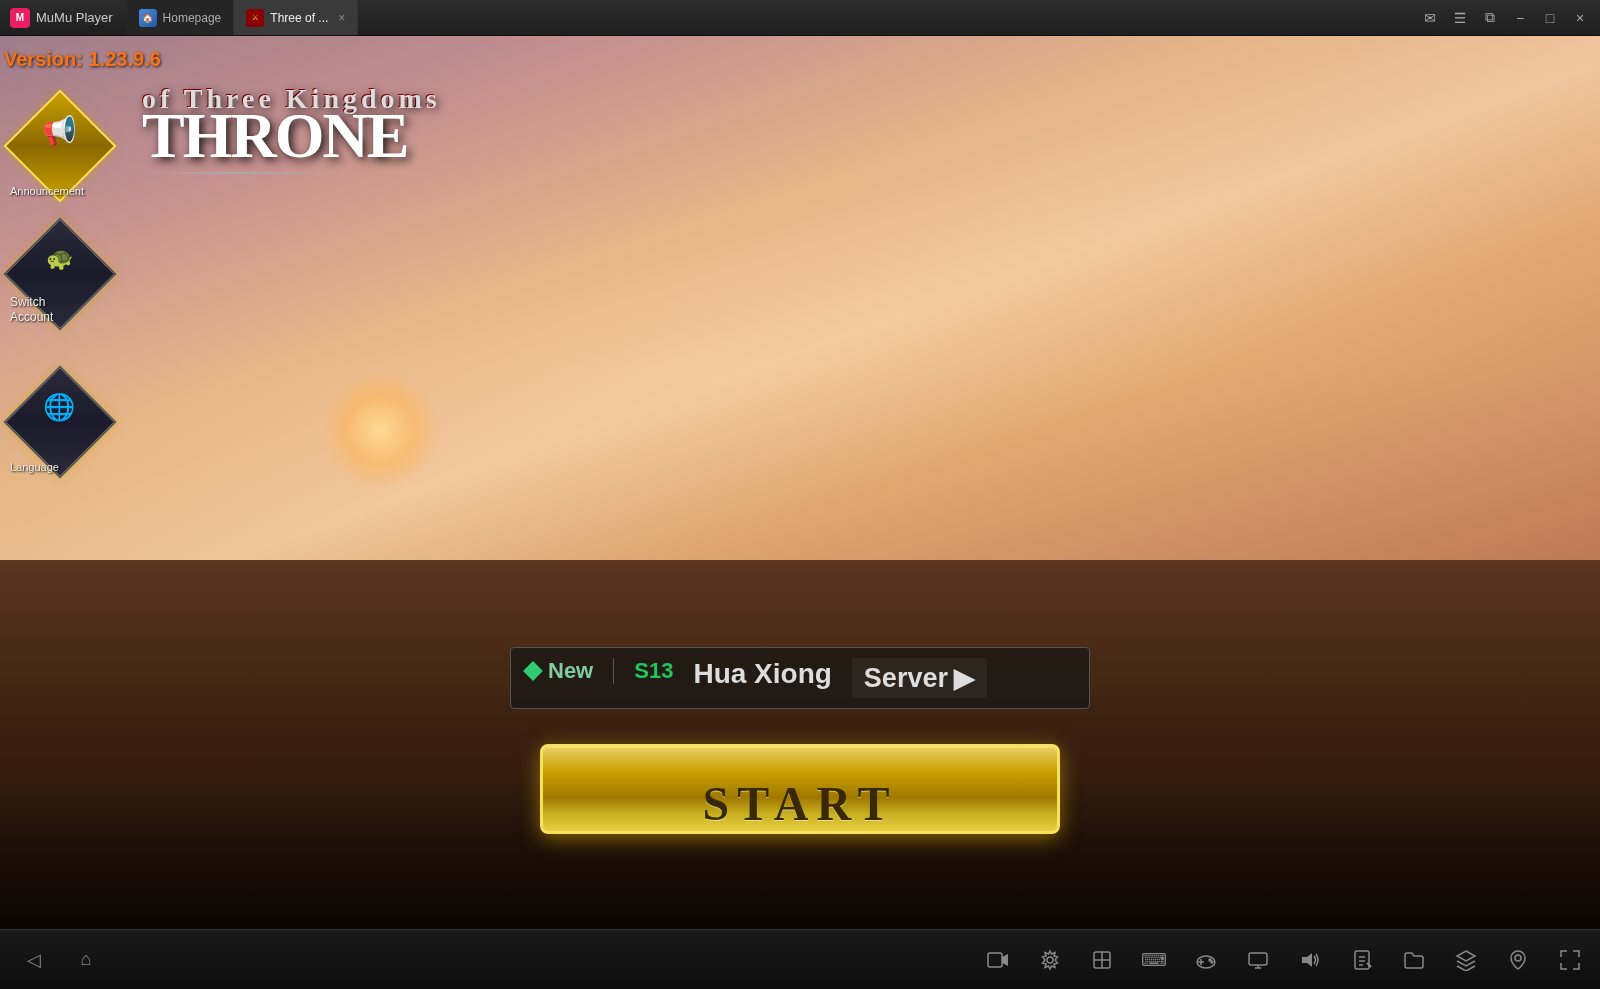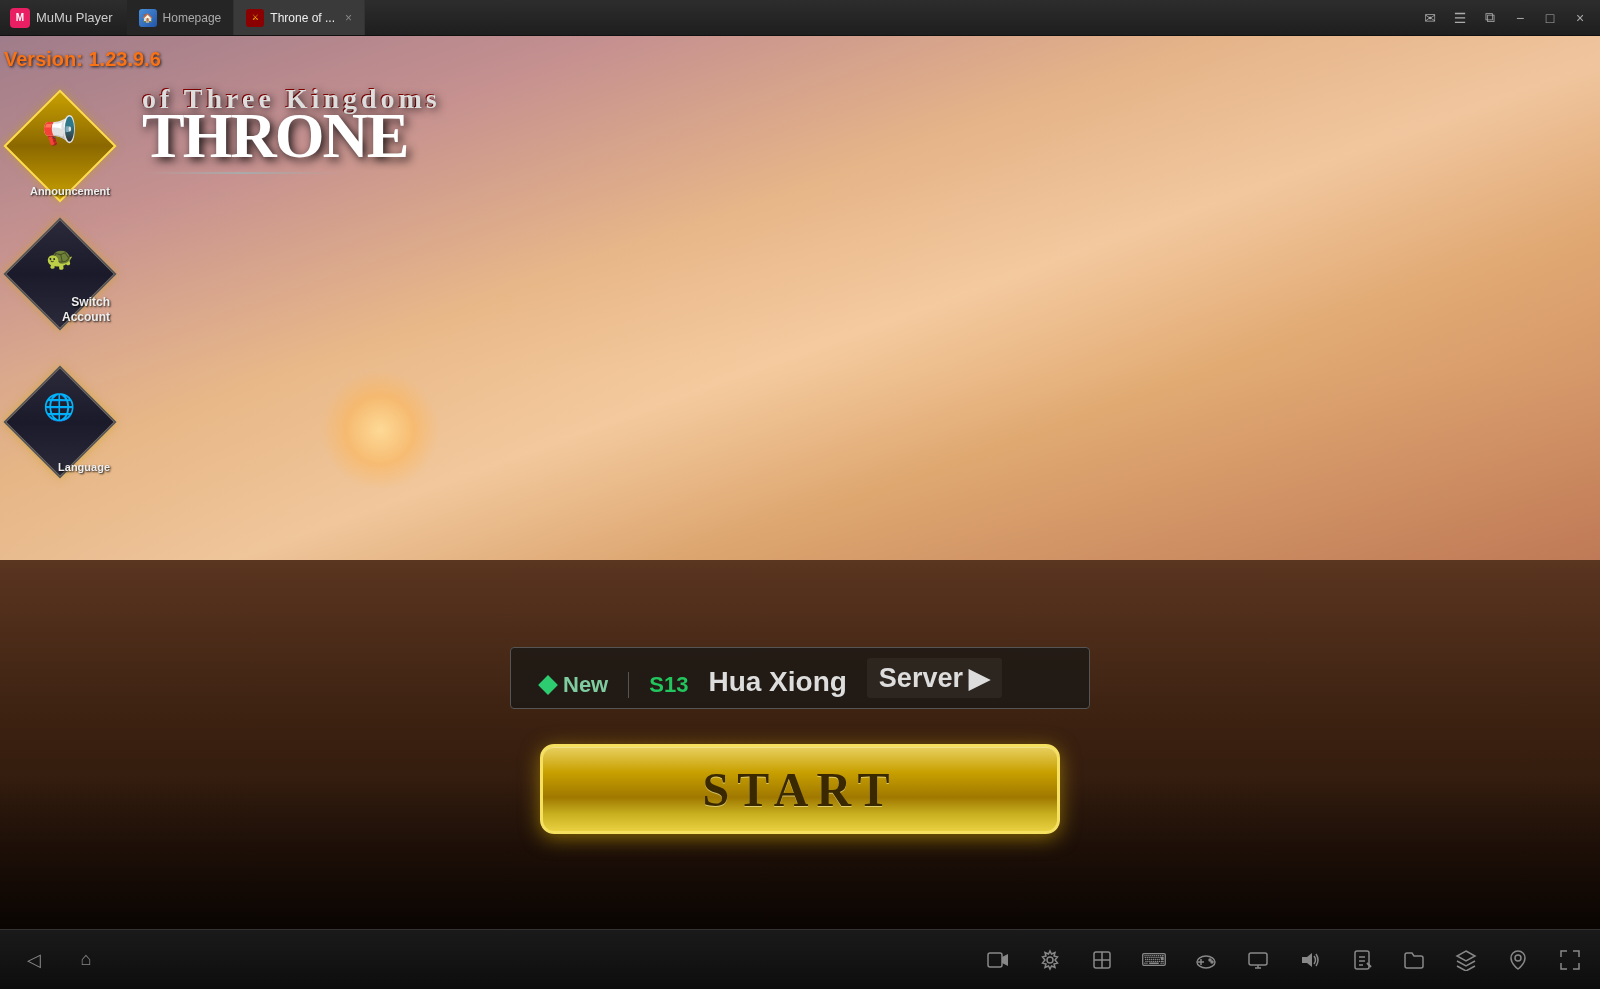--- a/index.html
+++ b/index.html
@@ -149,22 +149,22 @@
       background: linear-gradient(135deg, #2a2a3a, #1a1a2a, #2a2a3a);
       border: 2px solid #555;
     }
     .diamond-icon {
       position: relative; z-index: 2;
       font-size: 28px; line-height: 1;
       margin-bottom: 30px;
     }
     .diamond-label {
       position: absolute; bottom: -2px;
-      font-size: 11px; color: #eee; text-align: right;
-      font-weight: bold; text-shadow: 1px 1px 2px rgba(0,0,0,0.9);
+      font-size: 11px; color: #eee; text-align: left;
+      font-weight: normal; text-shadow: 1px 1px 2px rgba(0,0,0,0.9);
       z-index: 2; width: 100%;
       line-height: 1.2;
     }
 
     
     .game-logo {
       position: absolute; top: 50px; left: 106px;
       z-index: 10;
       margin-left: 36px;
     }
@@ -179,22 +179,22 @@
       background: linear-gradient(to right, transparent, #aaa, transparent);
       margin: 6px 0;
     }
 
     
     .server-bar {
       position: absolute; bottom: 280px; left: 50%; transform: translateX(-50%);
       background: rgba(30,25,20,0.88);
       border: 1px solid #555;
       border-radius: 4px;
-      display: flex; align-items: flex-end;
-      padding: 10px 30px; gap: 20px;
+      display: flex; align-items: flex-start;
+      padding: 10px 15px; gap: 20px;
       min-width: 580px;
       z-index: 20;
     }
     .server-new-badge {
       display: flex; align-items: center; gap: 8px;
       color: #7fcca0; font-size: 22px; font-weight: bold;
     }
     .diamond-gem {
       width: 14px; height: 14px;
       background: #2ecc71;
@@ -215,22 +215,22 @@
       background: rgba(255,255,255,0.05);
       border-radius: 3px;
     }
 
     
     .start-btn {
       position: absolute; bottom: 155px; left: 50%; transform: translateX(-50%);
       width: 520px; height: 90px;
       background: linear-gradient(180deg, #e8d060 0%, #c8a000 30%, #a07800 60%, #c8b020 80%, #e8d040 100%);
       border: 3px solid #f5e060;
-      border-radius: 14px;
-      display: flex; align-items: center; justify-content: center;
+      border-radius: 8px;
+      display: flex; align-items: flex-end; justify-content: center;
       cursor: pointer; z-index: 20;
       box-shadow: 0 4px 20px rgba(200,160,0,0.6), inset 0 1px 0 rgba(255,255,200,0.4);
       transition: filter 0.1s;
     }
     .start-btn-text {
       font-size: 48px; font-weight: 900; color: #3a2800;
       letter-spacing: 8px; font-family: 'Times New Roman', serif;
       text-shadow: 0 1px 0 rgba(255,255,200,0.5);
     }
 
@@ -276,21 +276,21 @@
 
   <div class="tabs-area">
 
     <div class="tab">
       <div class="homepage-icon">🏠</div>
       <span>Homepage</span>
     </div>
 
     <div class="tab active">
       <div class="throne-icon">⚔</div>
-      <span>Throne of ...</span>
+      <span>Three of ...</span>
       <span class="tab-close">×</span>
     </div>
   </div>
 
   <div class="titlebar-right">
 
     <div class="titlebar-btn">✉</div>
 
     <div class="titlebar-btn">☰</div>
 

